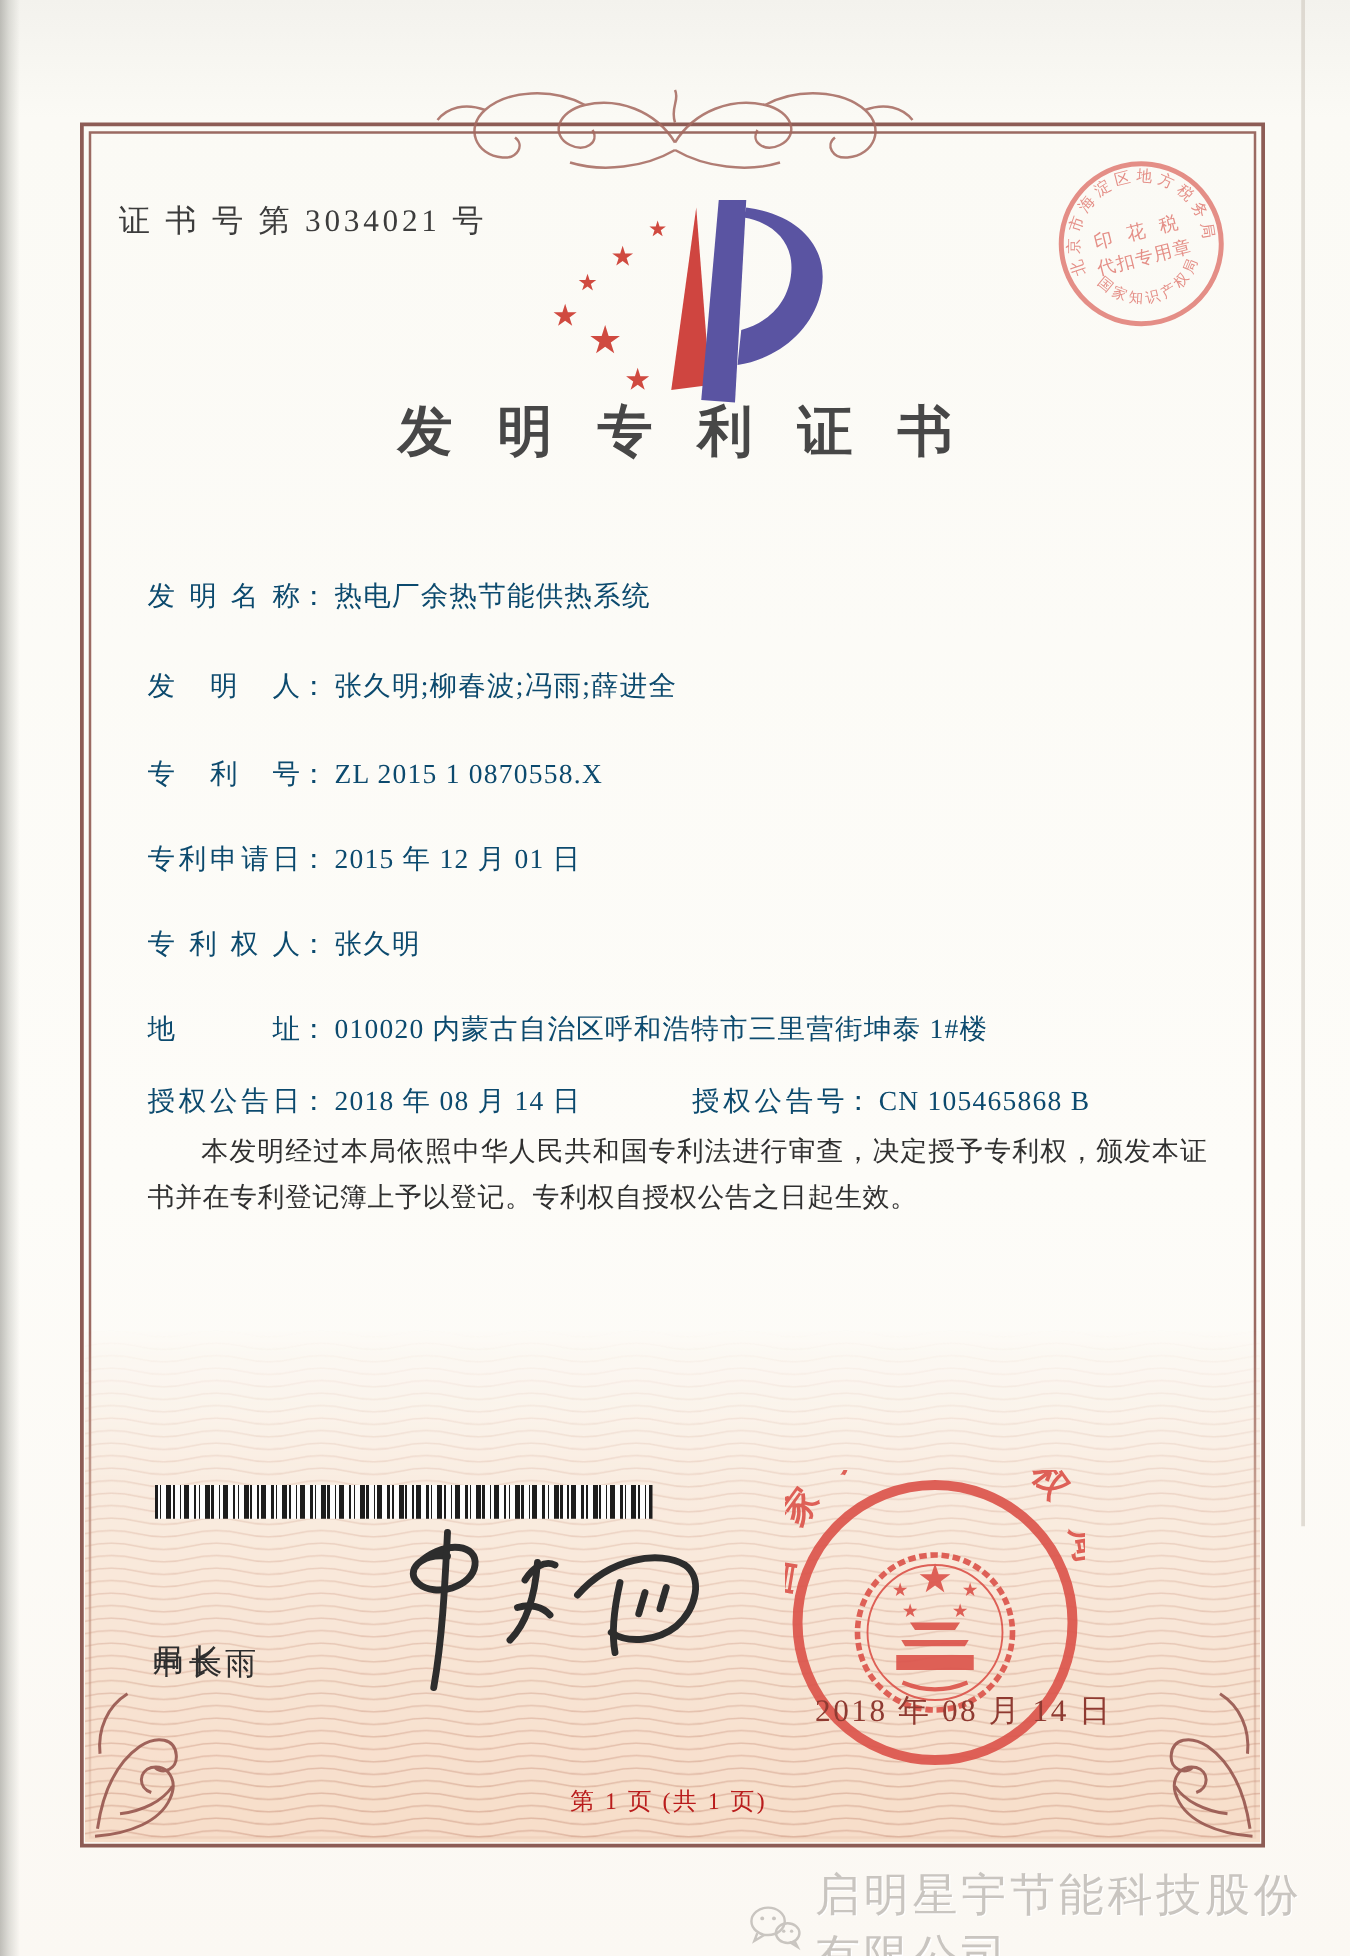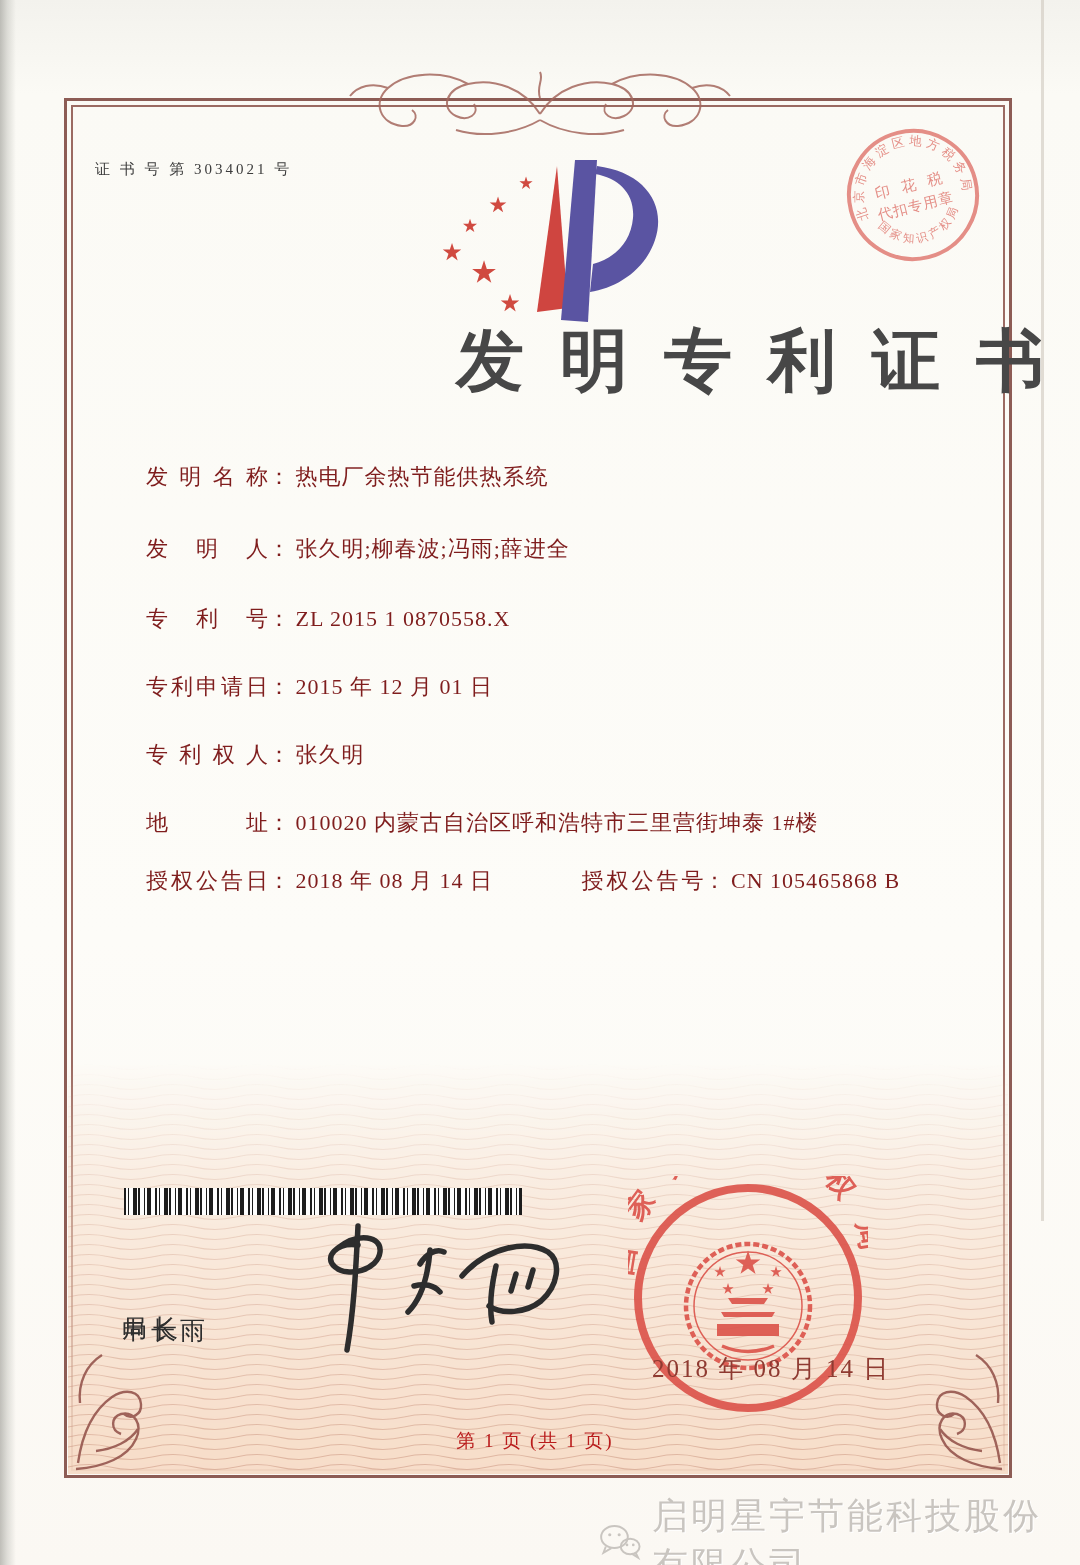--- a/index.html
+++ b/index.html
@@ -16,27 +16,27 @@
   .frame{position:absolute;left:64px;top:98px;width:942px;height:1374px;
     border:3px solid #8d5c55;}
   .frame-inner{position:absolute;left:4px;top:4px;right:4px;bottom:4px;
     border:2px solid #9b6a62;}
   .guilloche{position:absolute;left:68px;top:1062px;width:940px;height:412px;pointer-events:none;}
   
   .orn-top{position:absolute;left:310px;top:68px;}
   .orn-bl{position:absolute;left:70px;top:1345px;}
   .orn-br{position:absolute;left:878px;top:1345px;transform:scaleX(-1);}
   
-  .cert-no{position:absolute;left:95px;top:160px;font-size:15px;letter-spacing:3px;color:#3c3c3c;}
+  .cert-no{position:absolute;left:95px;top:160px;font-size:25px;letter-spacing:3px;color:#3c3c3c;}
   .logo{position:absolute;left:438px;top:152px;}
   .tax-stamp{position:absolute;left:828px;top:110px;transform:rotate(-14deg);opacity:.9;}
-  .title{position:absolute;left:0;top:316px;width:100%;text-align:right;
-    font-size:68px;font-weight:600;color:#474747;letter-spacing:36px;text-indent:36px;}
-  
-  .field-row{position:absolute;left:118px;width:870px;font-size:22px;color:#7f1d1d;white-space:nowrap;margin-left:28px;}
+  .title{position:absolute;left:0;top:316px;width:100%;text-align:center;
+    font-size:44px;font-weight:600;color:#474747;letter-spacing:36px;text-indent:36px;}
+  
+  .field-row{position:absolute;left:118px;width:870px;font-size:22px;color:#0c4a6e;white-space:nowrap;}
   .f-label{display:inline-block;width:122px;text-align:justify;text-align-last:justify;vertical-align:bottom;}
   .f-colon{display:inline-block;}
   .f-value{letter-spacing:1px;}
   .pair-left{display:inline-block;width:430px;}
   
   .body-text{position:absolute;left:118px;top:903px;width:848px;font-size:21.5px;
     line-height:37px;color:#303030;text-align:justify;}
   .body-text p{margin:0;text-indent:2em;letter-spacing:0.5px;}
   
   .barcode{position:absolute;left:124px;top:1188px;width:398px;height:27px;
@@ -180,20 +180,21 @@
     <span class="f-label">授权公告日</span><span class="f-colon">：</span>
     <span class="f-value">2018 年 08 月 14 日</span>
   </span>
   <span>
     <span class="f-label">授权公告号</span><span class="f-colon">：</span>
     <span class="f-value">CN 105465868 B</span>
   </span>
 </div>
 
 <div class="body-text">
+  <p>本发明经过本局依照中华人民共和国专利法进行审查，决定授予专利权，颁发本证书并在专利登记簿上予以登记。专利权自授权公告之日起生效。</p>
 </div>
 
 <div class="barcode"></div>
 
 <div class="director-title">局长</div>
 <div class="director-name">申长雨</div>
 
 <svg class="signature" width="300" height="150" viewBox="0 0 300 150">
   <g stroke="#2d2d2d" stroke-width="5.5" fill="none" stroke-linecap="round" stroke-linejoin="round">
     <path d="M60,34 C80,18 104,22 102,38 C100,56 70,64 57,53 C45,43 59,28 80,31"></path>

